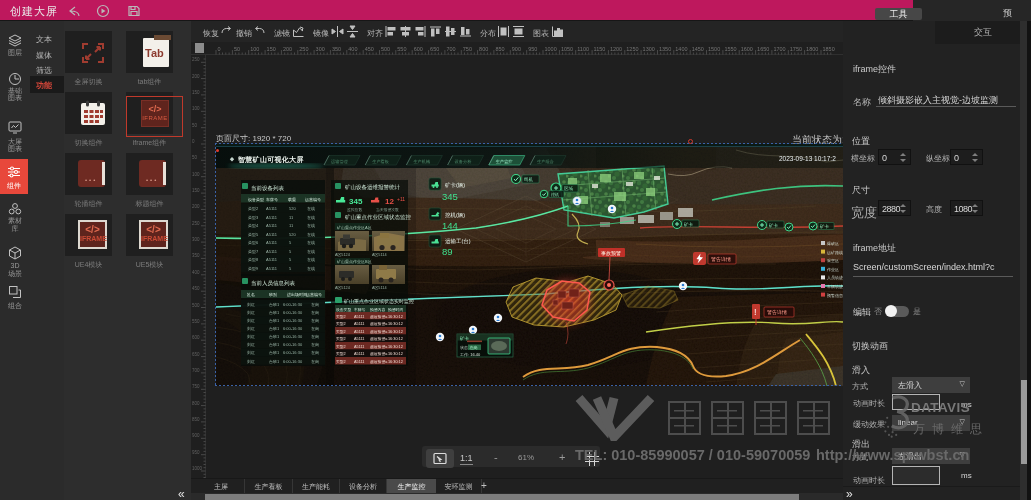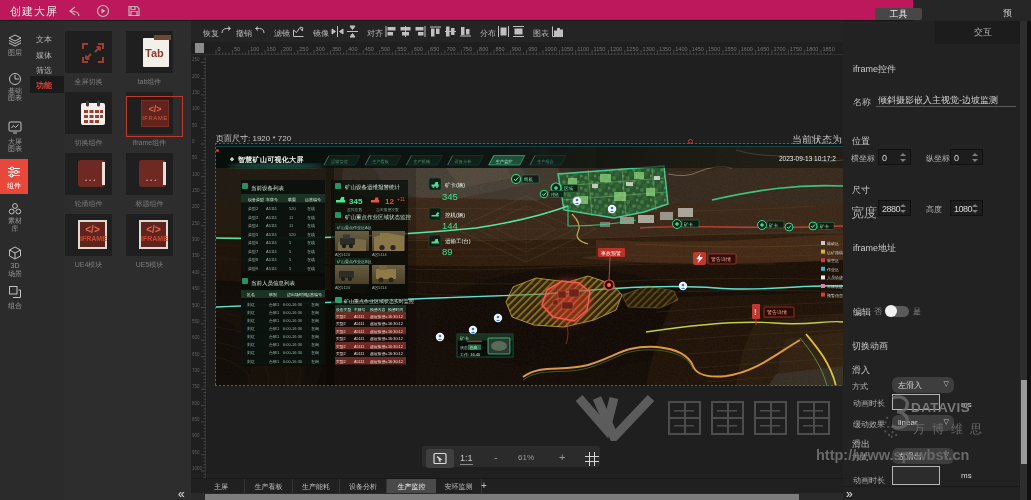--- a/index.html
+++ b/index.html
@@ -3,21 +3,21 @@
 <style>
 html,body{margin:0;padding:0;width:1031px;height:500px;overflow:hidden;background:#262626;font-family:"Liberation Sans",sans-serif;}
 *{box-sizing:border-box;}
 .abs{position:absolute;}
 #stage{position:relative;width:1031px;height:500px;overflow:hidden;}
 svg{display:block;}
 .spin{width:33px;height:16px;background:#1d1d1d;border:1px solid #111;}
 .spin span{display:block;font-size:9px;color:#d8d8d8;margin:3px 0 0 3px;letter-spacing:-0.5px;}
 .spin:after{content:"";position:absolute;right:4px;top:3px;border-left:3px solid transparent;border-right:3px solid transparent;border-bottom:3.5px solid #7e7e7e;}
 .spin:before{content:"";position:absolute;right:4px;top:9px;border-left:3px solid transparent;border-right:3px solid transparent;border-top:3.5px solid #7e7e7e;}
-.sel{width:62px;height:16px;background:#3e3e3e;border-radius:6px;}
+.sel{width:78px;height:16px;background:#3e3e3e;}
 .sel span{display:block;font-size:8px;color:#d8d8d8;margin:3px 0 0 6px;}
 .sel i{position:absolute;right:5px;top:3px;font-size:7px;color:#c5c5c5;font-style:normal;}
 .wmc{width:33px;height:34px;opacity:.62;border:2px solid #6a6a6a;background:
  linear-gradient(#6a6a6a,#6a6a6a) 50% 50%/100% 2px no-repeat,
  linear-gradient(#6a6a6a,#6a6a6a) 50% 50%/2px 100% no-repeat,
  linear-gradient(#6a6a6a,#6a6a6a) 50% 26%/70% 1.5px no-repeat,
  linear-gradient(#6a6a6a,#6a6a6a) 50% 78%/70% 1.5px no-repeat;}
 </style></head>
 <body>
 <div id="stage">
@@ -1255,20 +1255,21 @@
 
 <div class="abs" id="wm1" style="left:0;top:0;width:1031px;height:500px;pointer-events:none;z-index:60;">
   <svg class="abs" style="left:573px;top:393px;opacity:.9" width="88" height="48" viewBox="0 0 88 48" fill="none" stroke="#636363">
     <path d="M6 5 L33 36 L41 5" stroke-width="9"></path>
     <path d="M24 5 L41 44 L78 5" stroke-width="9"></path>
   </svg>
   <div class="abs wmc" style="left:668px;top:401px;"></div>
   <div class="abs wmc" style="left:711px;top:401px;"></div>
   <div class="abs wmc" style="left:754px;top:401px;"></div>
   <div class="abs wmc" style="left:797px;top:401px;"></div>
+  <div class="abs" style="left:575px;top:447px;font-size:14.5px;font-weight:bold;color:#696969;white-space:nowrap;">TEL: 010-85990057 / 010-59070059</div>
   <div class="abs" style="left:816px;top:447px;font-size:14.5px;font-weight:bold;color:#696969;white-space:nowrap;">http://www.sp-wbst.cn</div>
 
   <svg class="abs" style="left:880px;top:392px;opacity:.85" width="36" height="48" viewBox="0 0 40 52" fill="none">
     <path d="M14 6 C24 2 32 8 30 15 C29 20 24 22 19 21 C26 22 32 27 30 33 C28 39 20 41 13 37" stroke="#6a6a6a" stroke-width="3.6" fill="none"></path>
     <g fill="#5f5f5f">
       <circle cx="8" cy="28" r="1.2"></circle>
           <circle cx="6" cy="33" r="1.2"></circle>
           <circle cx="9" cy="38" r="1.2"></circle>
           <circle cx="6" cy="43" r="1.2"></circle>
           <circle cx="10" cy="47" r="1.2"></circle>
@@ -1302,20 +1303,23 @@
   <div class="abs" style="left:9px;top:163px;font-size:9px;color:#cccccc;">尺寸</div>
   <div class="abs" style="left:8px;top:183px;font-size:13px;color:#b0b0b0;">宽度</div>
   <div class="abs spin" style="left:35px;top:179px;">
         <span>2880</span>
       </div>
   <div class="abs" style="left:83px;top:183px;font-size:8px;color:#b0b0b0;">高度</div>
   <div class="abs spin" style="left:107px;top:179px;">
         <span>1080</span>
       </div>
   <div class="abs" style="left:10px;top:221px;font-size:9px;color:#cccccc;">iframe地址</div>
+  <div class="abs" style="left:10px;top:236px;width:160px;height:20px;border-bottom:1px solid #5a5a5a;">
+    <div style="font-size:9px;color:#d8d8d8;margin-top:5px;white-space:nowrap;overflow:hidden;">Screen/customScreen/index.html?c</div>
+  </div>
   <div class="abs" style="left:10px;top:285px;font-size:9px;color:#cccccc;">编辑</div>
   <div class="abs" style="left:31px;top:285px;font-size:8px;color:#8a8a8a;">否</div>
   <div class="abs" style="left:42px;top:285px;width:24px;height:11px;background:#5a5a5a;border-radius:6px;"></div>
   <div class="abs" style="left:42px;top:284px;width:12px;height:12px;background:#f2f2f2;border-radius:50%;"></div>
   <div class="abs" style="left:70px;top:285px;font-size:8px;color:#8a8a8a;">是</div>
   <div class="abs" style="left:9px;top:319px;font-size:9px;color:#cccccc;">切换动画</div>
   <div class="abs" style="left:9px;top:343px;font-size:9px;color:#c5c5c5;">滑入</div>
   <div class="abs" style="left:9px;top:360px;font-size:8px;color:#b0b0b0;">方式</div>
   <div class="abs sel" style="left:49px;top:356px;">
         <span>左滑入</span>

